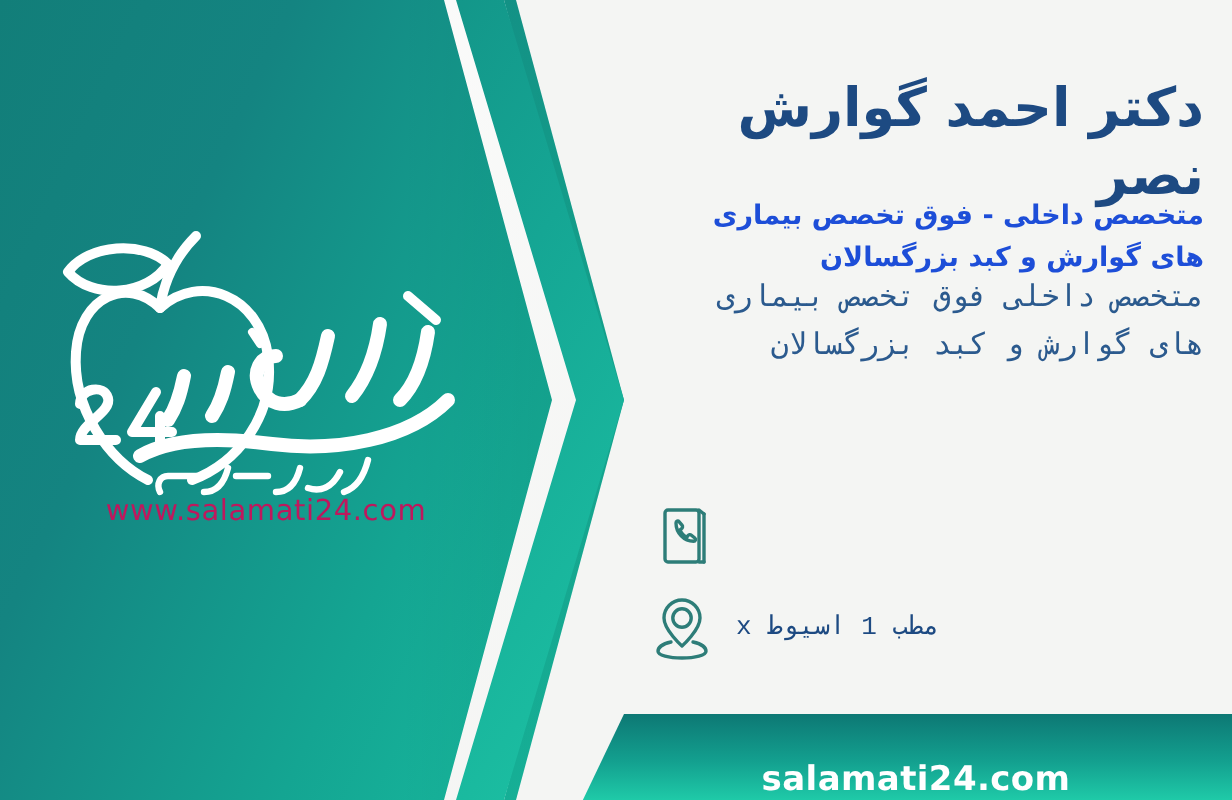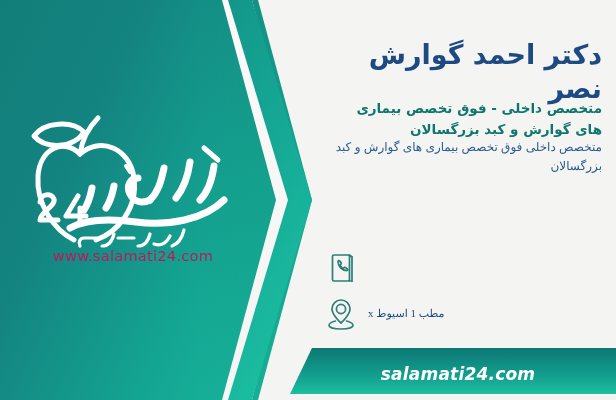--- a/index.html
+++ b/index.html
@@ -62,52 +62,52 @@
     position:absolute;left:316px;top:0;width:300px;height:356px;
     text-align:right;direction:rtl;
   }
   .doc-name{
     position:absolute;right:14px;top:38px;width:278px;
     color:#1d4a82;font-size:27px;font-weight:bold;line-height:1.25;
     font-family:"DejaVu Sans","Liberation Sans",sans-serif;
   }
   .doc-spec{
     position:absolute;right:14px;top:98px;width:268px;
-    color:#0f766e;font-size:13.5px;font-weight:bold;line-height:1.55;
+    color:#1d4ed8;font-size:13.5px;font-weight:bold;line-height:1.55;
     font-family:"DejaVu Sans","Liberation Sans",sans-serif;
   }
   .doc-spec-sub{
     position:absolute;right:14px;top:138px;width:268px;
-    color:#2b5a8e;font-size:12px;font-weight:normal;line-height:1.6;
-    font-family:Liberation Sans, sans-serif;
+    color:#2b5a8e;font-size:15px;font-weight:normal;line-height:1.6;
+    font-family:Liberation Mono, monospace;
   }
 
   
   .contact{position:absolute;right:16px;top:248px;width:276px;}
   .contact-row{
     display:flex;align-items:center;justify-content:flex-end;
     gap:10px;margin-bottom:6px;min-height:40px;
   }
   .contact-row .ico{
     flex:0 0 auto;width:34px;height:40px;display:flex;
     align-items:center;justify-content:center;color:#2d7d78;
   }
   .contact-row .ico svg{display:block;}
   .contact-row .txt{
-    color:#1d4a82;font-size:11px;line-height:1.4;text-align:left;
-    font-family:Liberation Serif, serif;
+    color:#1d4a82;font-size:13px;line-height:1.4;text-align:left;
+    font-family:Liberation Mono, monospace;
   }
 
   
   .bottom-bar{
-    position:absolute;left:290px;bottom:0;width:326px;height:52px;
+    position:absolute;left:290px;bottom:0;width:326px;height:43px;
     background:linear-gradient(180deg,#0d7874 0%,#13a08f 55%,#1fcaa8 100%);
     -webkit-clip-path:polygon(22px 0, 326px 0, 326px 46px, 0 46px);
     clip-path:polygon(22px 0, 326px 0, 326px 46px, 0 46px);
-    display:flex;align-items:center;justify-content:center;font-style:italic;
+    display:flex;align-items:flex-end;justify-content:center;
   }
   .bottom-bar .site{
     color:#ffffff;font-size:17px;font-weight:bold;letter-spacing:.2px;
     direction:ltr;margin-left:10px;
     font-family:"DejaVu Sans","Liberation Sans",sans-serif;
   }
 </style>
 </head>
 <body>
 

